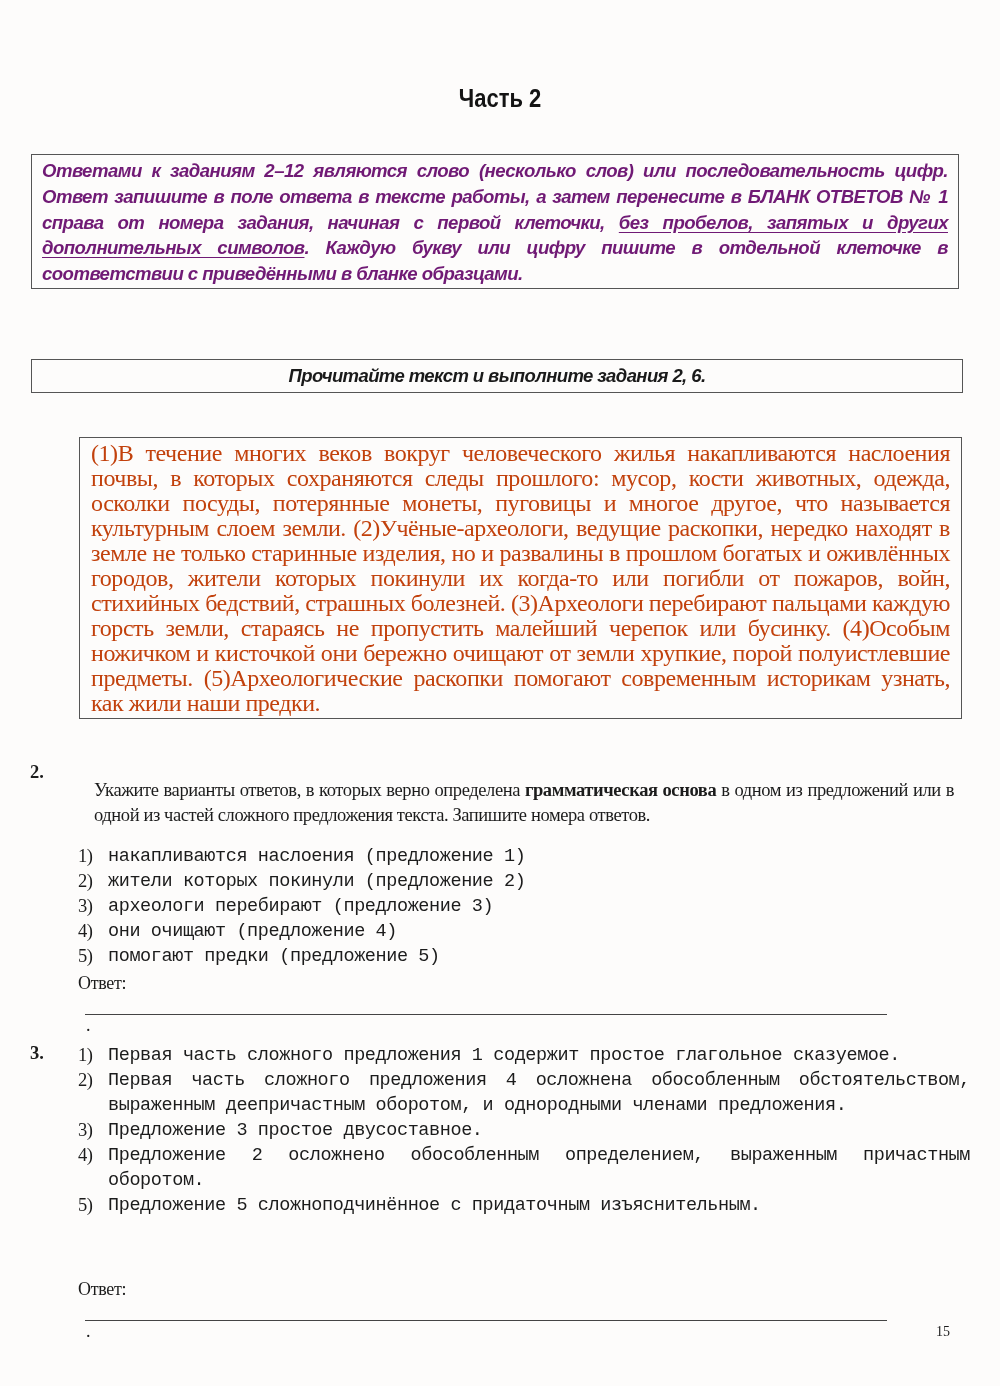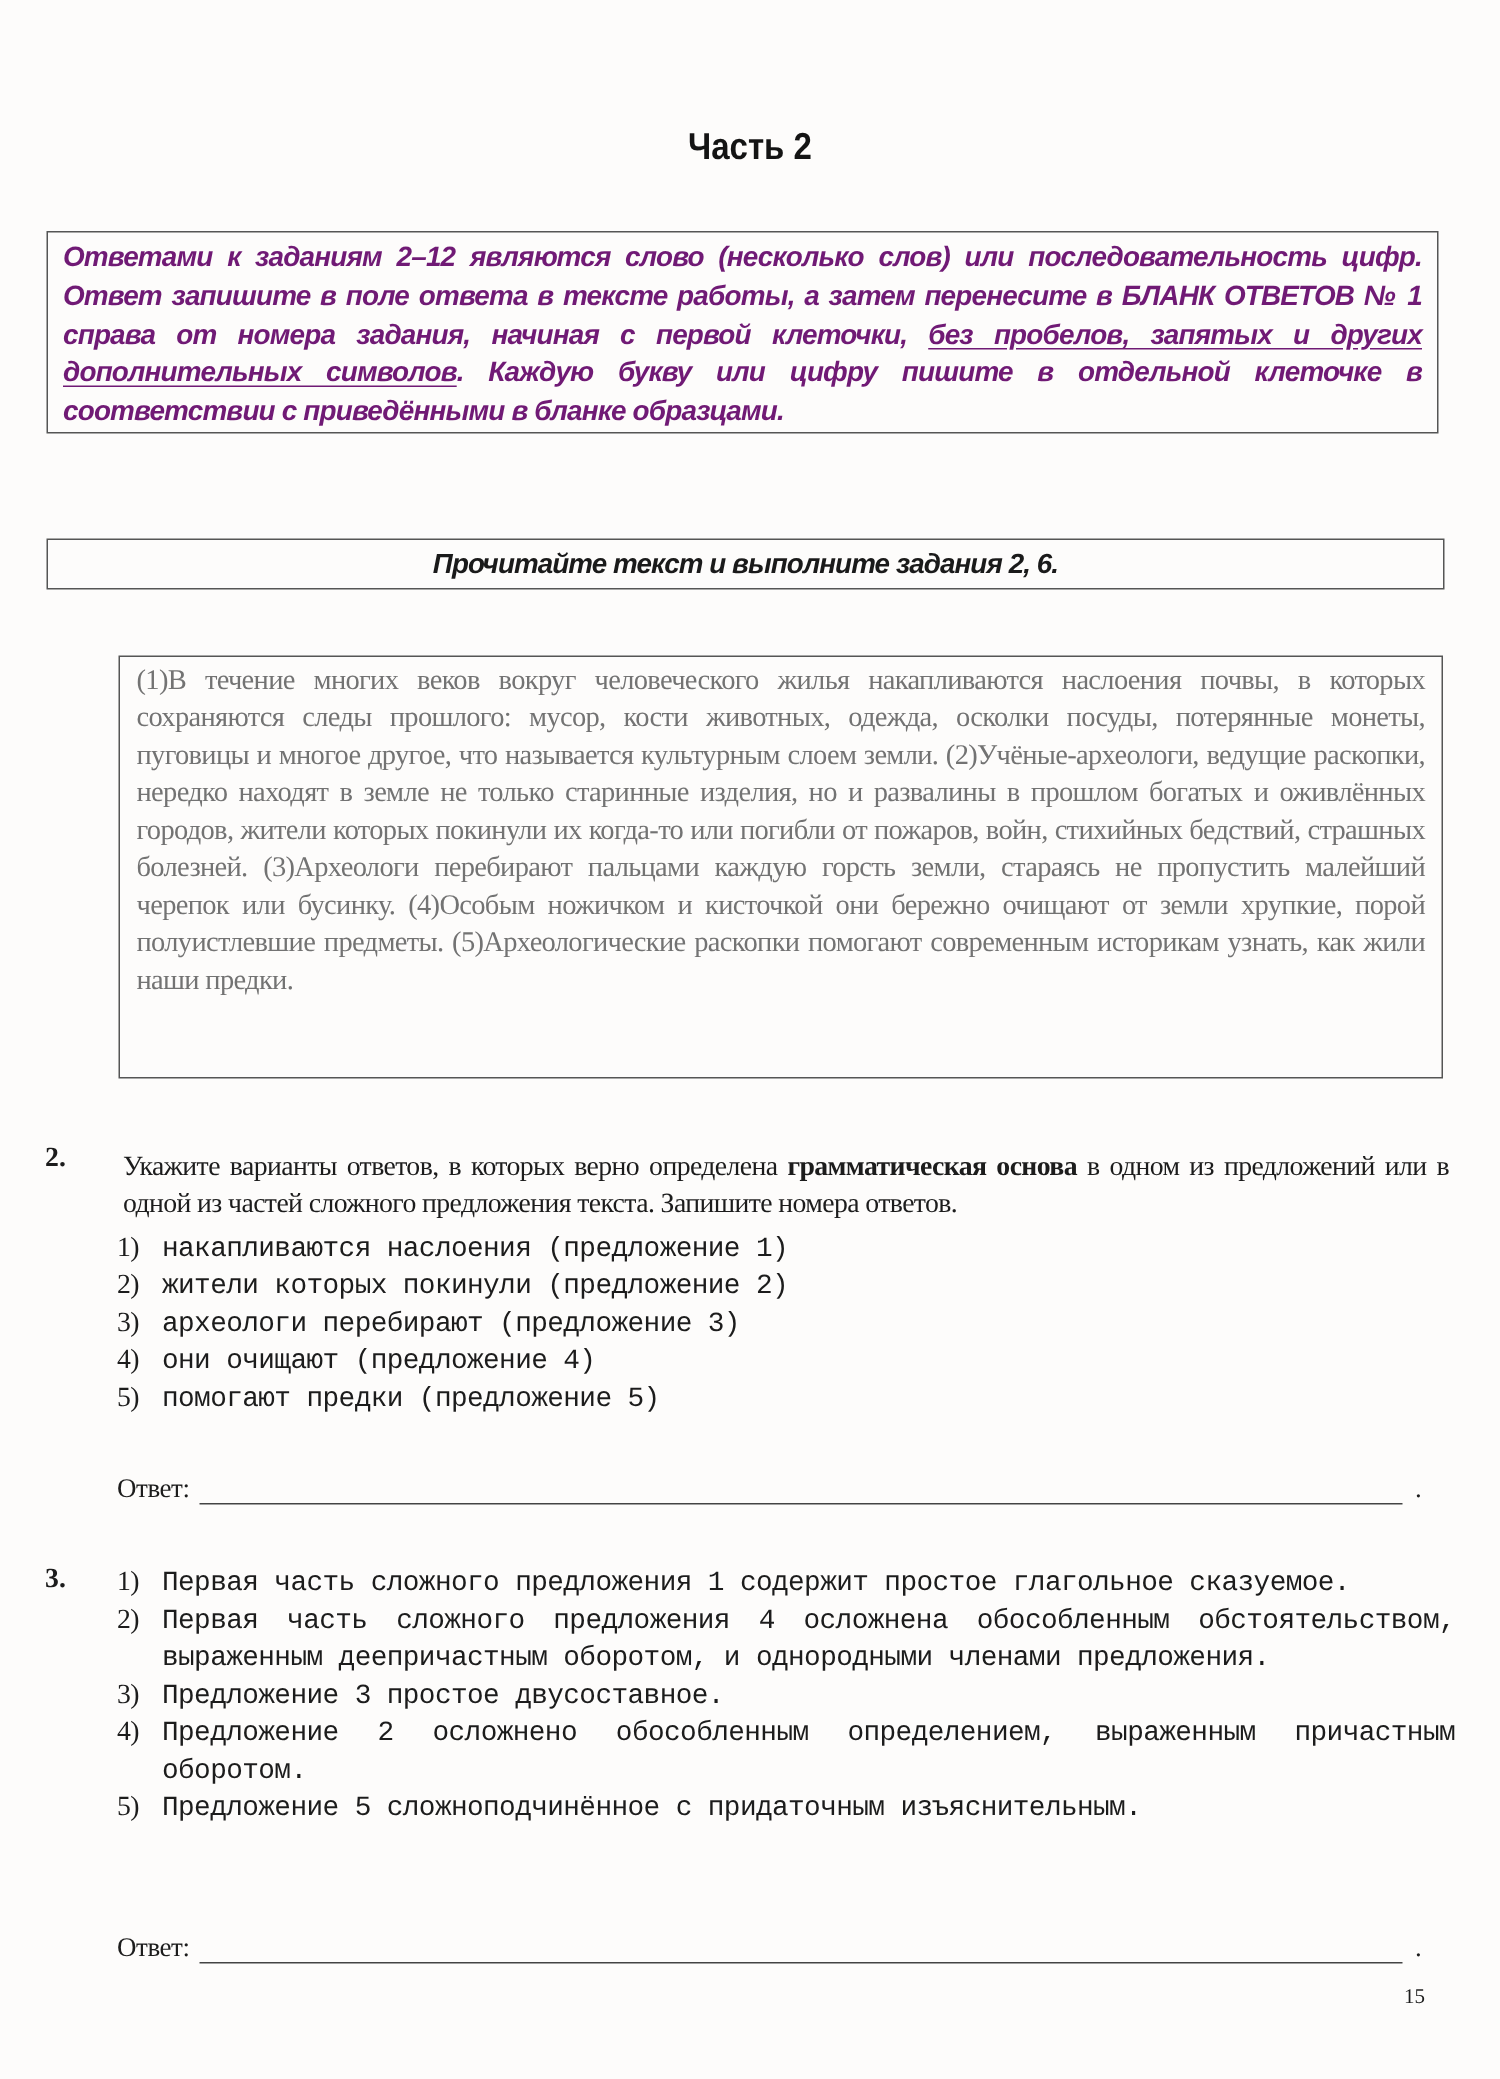--- a/index.html
+++ b/index.html
@@ -29,31 +29,31 @@
       border: 1.5px solid #555; box-sizing: border-box; text-align: center;
       font-family: "Liberation Sans", sans-serif; font-weight: bold; font-style: italic;
       font-size: 18.5px; line-height: 31px; letter-spacing: -0.6px; color: #1a1a1a;
     }
     .text-box {
       position: absolute; left: 79px; top: 437px; width: 883px; height: 282px;
       border: 1.5px solid #555; box-sizing: border-box;
       padding: 3px 11px 0 11px;
     }
     .text-box p {
-      margin: 0; font-size: 19px; line-height: 25px; text-align: justify;
-      letter-spacing: -0.45px; text-align-last: left; color: #737373;
+      margin: 0; font-size: 24px; line-height: 25px; text-align: justify;
+      letter-spacing: -0.45px; text-align-last: left; color: #c2410c;
     }
     .task { position: absolute; left: 30px; width: 940px; }
     .task-num { position: absolute; left: 0; top: 0; font-size: 18.5px; font-weight: bold; }
     .task-body { margin-left: 48px; font-size: 18.5px; line-height: 25px; letter-spacing: -0.4px; text-align: justify; }
-    .task-body p { margin: 4px; }
+    .task-body p { margin: 16px; }
     .opt { display: flex; margin: 0; }
     .opt-num { width: 30px; flex: none; }
     .opt-text { flex: 1; text-align: justify; font-family: Liberation Mono, monospace; }
-    .answer { position: absolute; left: 78px; width: 890px; height: 30px; display: flex; align-items: flex-end; }
+    .answer { position: absolute; left: 78px; width: 890px; height: 30px; display: flex; align-items: flex-start; flex-direction: column; }
     .answer-label { font-size: 18px; letter-spacing: -0.3px; }
     .answer-line { flex: none; width: 802px; margin-left: 7px; border-bottom: 1.5px solid #444; height: 20px; }
     .answer-dot { margin-left: 8px; font-size: 18px; }
     .page-num { position: absolute; left: 936px; top: 1324px; font-size: 14px; }
   </style>
 </head>
 <body>
 
 <div class="title">Часть 2</div>
 

